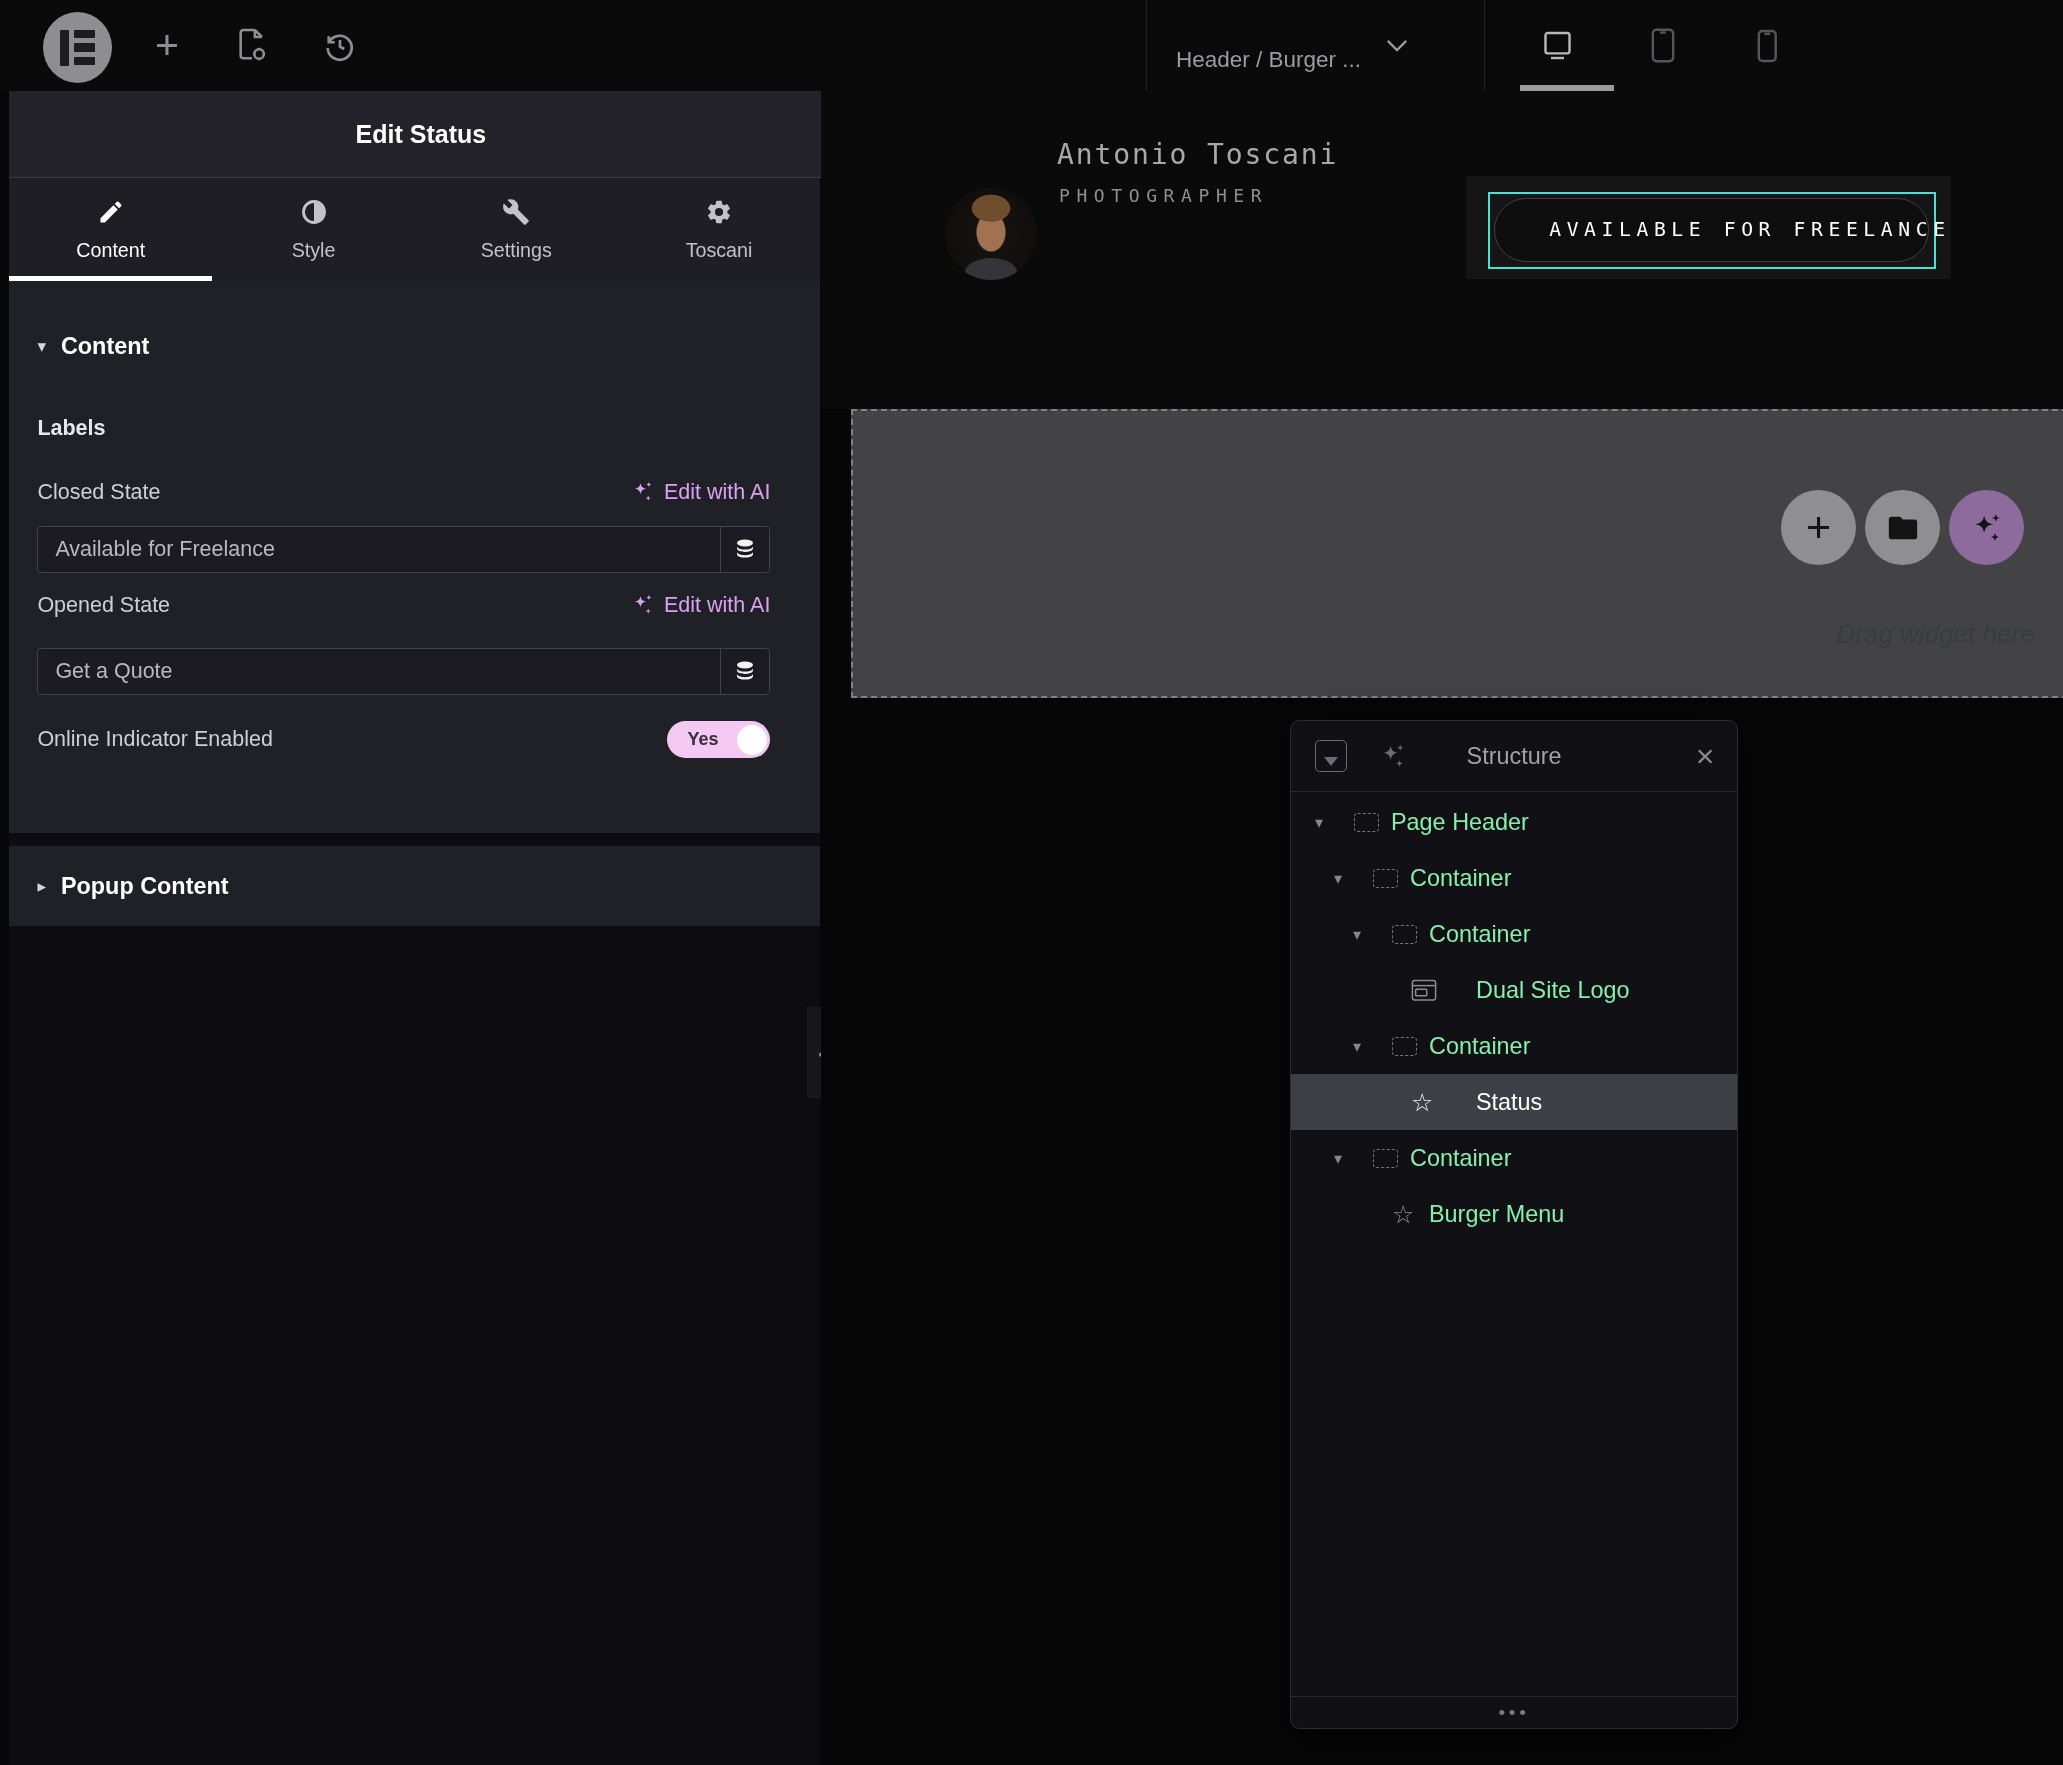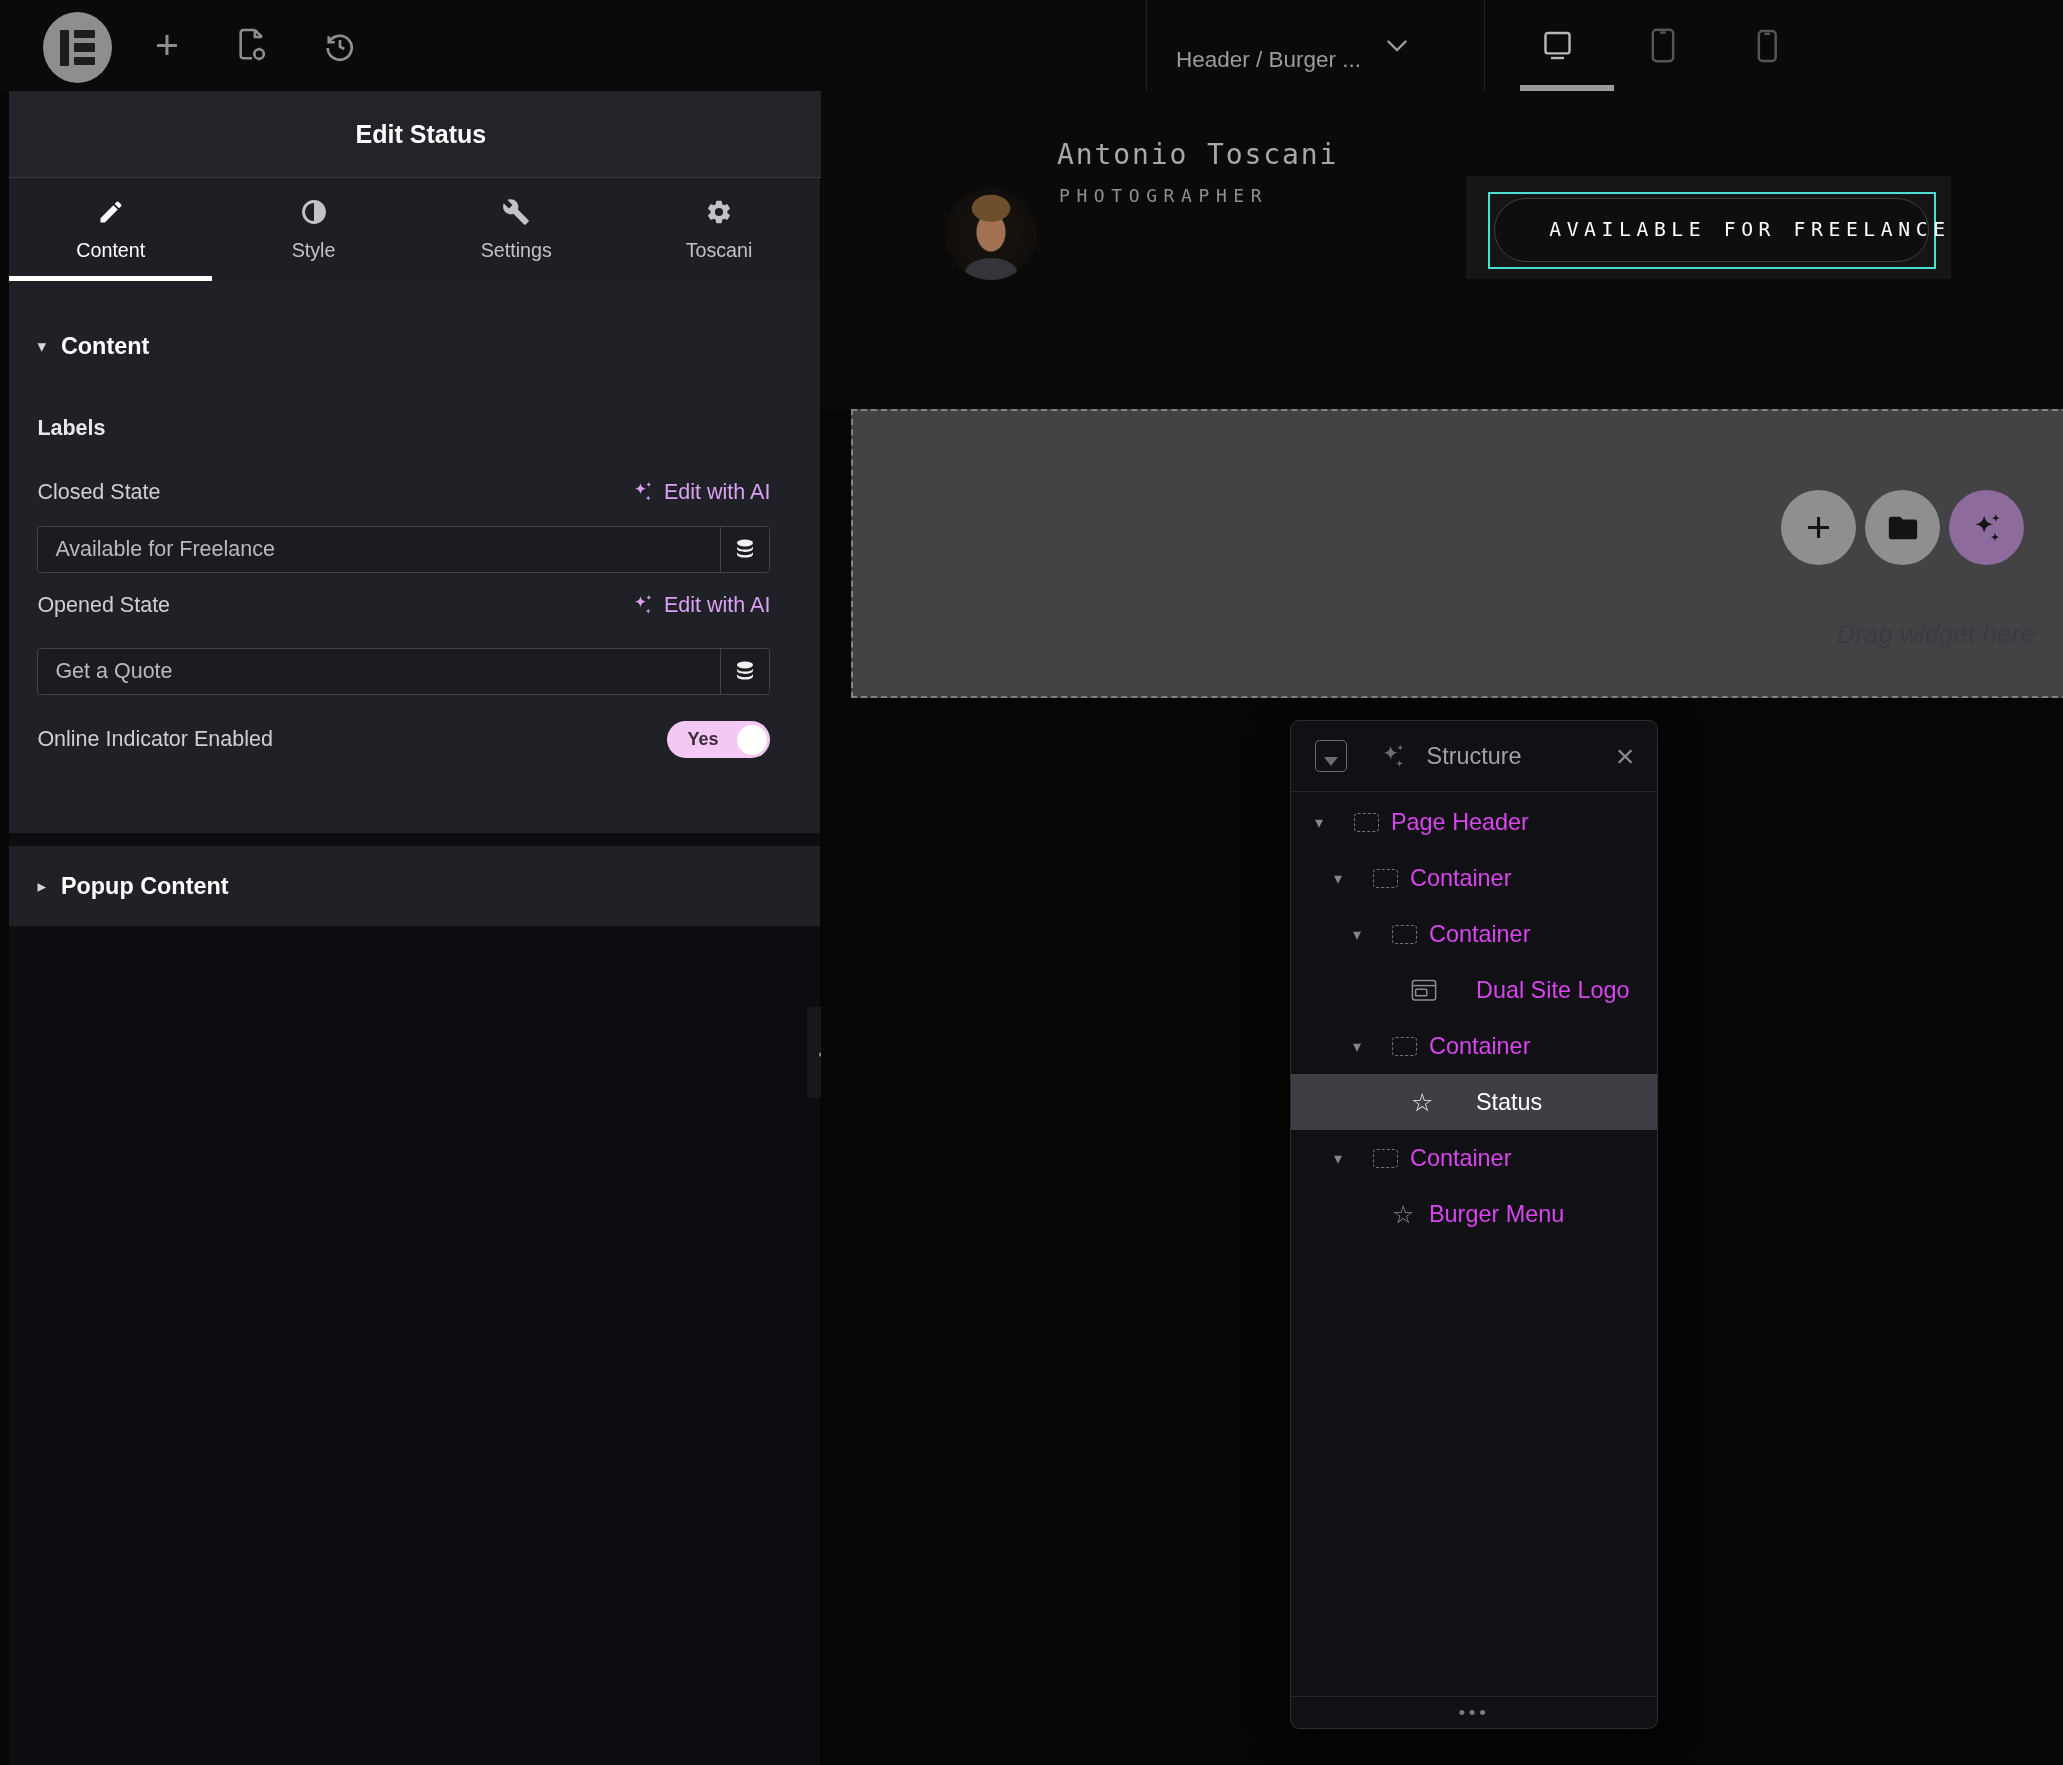--- a/index.html
+++ b/index.html
@@ -97,41 +97,41 @@
     border:2.8px dashed #828284; }
   .dz-circle { position:absolute; top:79px; width:75px; height:75px; border-radius:50%; background:#8f8f91;
     display:flex; align-items:center; justify-content:center; cursor:pointer; }
   .dz-circle.ai { background:#8d6b9d; }
   .dz-plus { font-size:43px; font-weight:300; color:#141414; line-height:0.9; }
   .dz-circle svg { width:34px; height:34px; fill:#141414; }
   .dz-hint { position:absolute; left:956px; top:208px; width:253px; text-align:center;
     font-size:26px; font-style:italic; color:#383c42; }
 
   
-  .structure { position:absolute; left:469px; top:629px; width:368px; height:1009px; background:#101015;
+  .structure { position:absolute; left:469px; top:629px; width:448px; height:1009px; background:#101015;
     border:0.9px solid #2d2d33; border-radius:9.4px; box-shadow:0 9.4px 37px rgba(0,0,0,0.6);padding-left:24px; }
   .st-header { position:absolute; left:0; top:0; width:100%; height:71px; border-bottom:0.9px solid #26262b;
     display:flex; align-items:center; }
   .st-title { position:absolute; left:0; width:100%; text-align:center; font-size:23.4px; color:#a2a2a6; }
   .st-hicon { position:relative; z-index:2; display:flex; align-items:center; justify-content:center; cursor:pointer; }
   .ic-collapse-all { margin-left:24px; width:32px; height:32px; border:1.9px solid #6c6c72; border-radius:4.7px; }
   .ic-collapse-all i { display:block; margin:10.3px auto 0; width:0; height:0;
     border-left:7.5px solid transparent; border-right:7.5px solid transparent; border-top:9.4px solid #6c6c72; }
   .st-ai { margin-left:32px; }
   .st-ai svg { width:28px; height:28px; fill:#6c6c72; }
   .st-close { position:absolute; right:22.5px; top:0; height:71px; display:flex; align-items:center;
     font-size:32px; color:#8a8a8e; cursor:pointer; z-index:2; }
   .tree { position:absolute; left:0; top:73px; width:100%; }
   .trow { height:56px; display:flex; align-items:center; cursor:pointer; }
   .trow .caret { width:39px; font-size:16px; color:#87878b; }
   .trow .t-icon { width:37px; display:flex; align-items:center; }
   .cont-ic { display:block; width:25px; height:19px; border:1.9px dashed #76767a; border-radius:3.7px; }
   .star-ic { font-size:25px; color:#8c8c91; line-height:1; }
   .logo-ic svg { width:26px; height:22.5px; }
-  .t-label { font-size:23.4px; color:#d946ef; }
+  .t-label { font-size:23.4px; color:#86efac; }
   .trow.selected { background:#3e3e45; }
   .trow.selected .t-label { color:#ffffff; }
   .trow.selected .star-ic { color:#ececef; }
   .pl0 { padding-left:24px; } .pl1 { padding-left:43px; } .pl2 { padding-left:62px; }
   .plw2 { padding-left:101px; } .plw3 { padding-left:120px;gap:28px; }
   .st-footer { position:absolute; left:0; bottom:0; width:100%; height:32px; border-top:0.9px solid #26262b;
     display:flex; align-items:center; justify-content:center; }
   .st-footer span { color:#7b7b7f; font-size:19px; letter-spacing:3.7px; }
 </style>
 </head>

